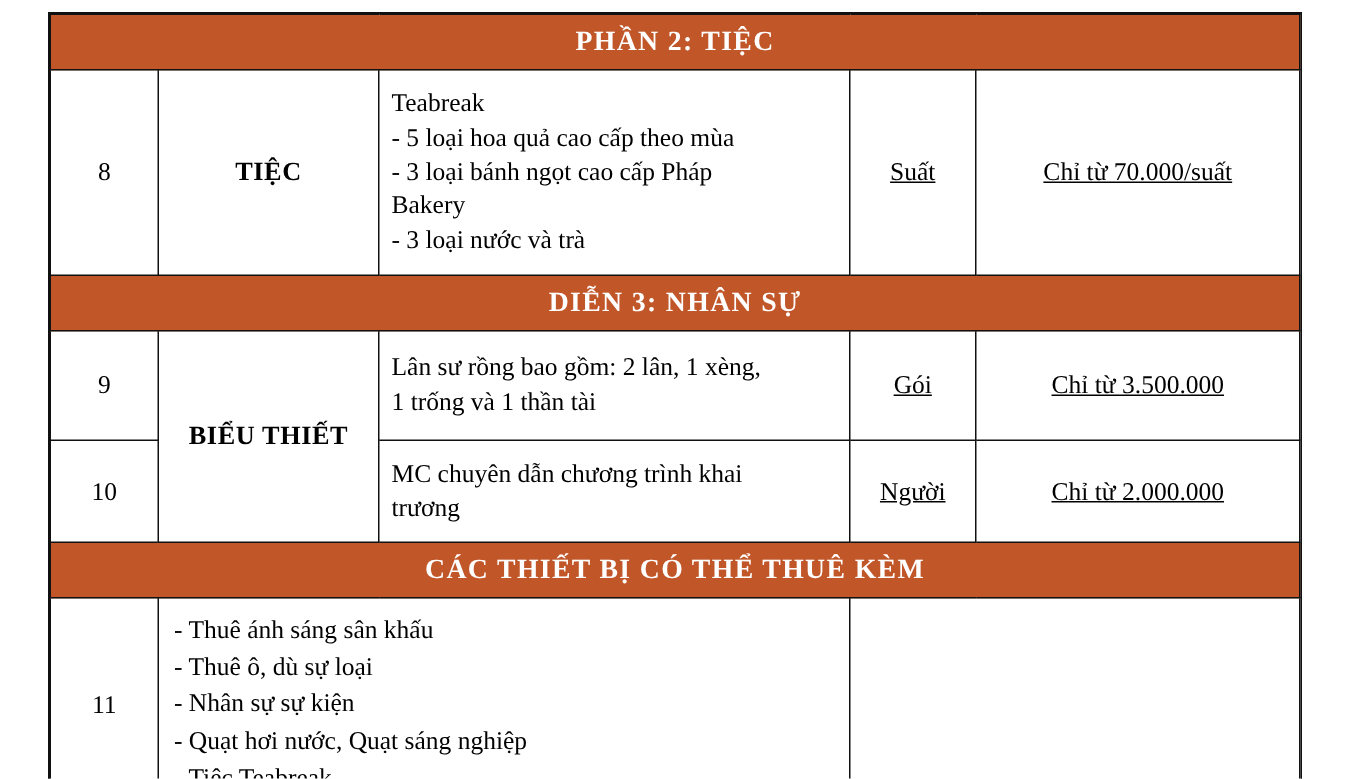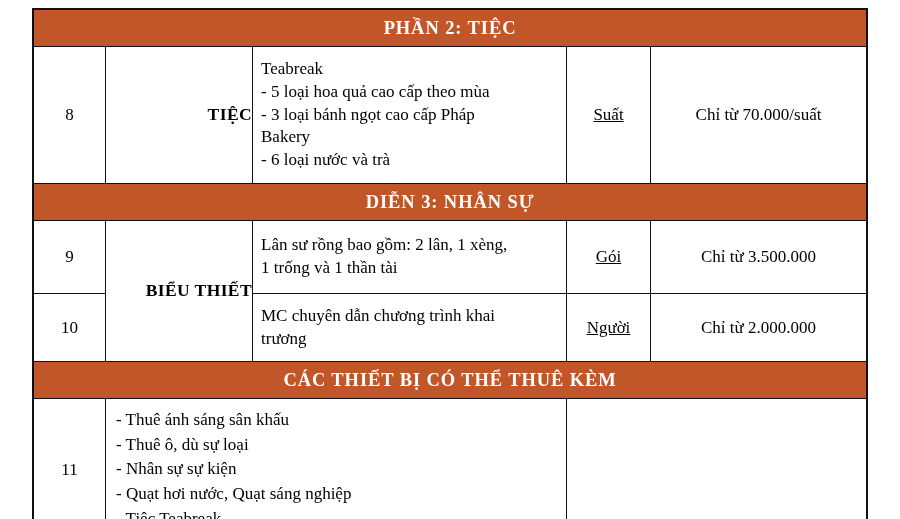--- a/index.html
+++ b/index.html
@@ -68,21 +68,21 @@
     line-height: 36px;
     white-space: nowrap;
   }
 
   .cell-num {
     text-align: center;
     font-size: 17px;
     line-height: 1.25;
   }
   .cell-name {
-    text-align: right;
+    text-align: center;
     font-weight: bold;
     font-size: 17.5px;
     letter-spacing: 0.4px;
     line-height: 1.25;
   }
   .cell-desc {
     text-align: left;
     font-size: 17px;
     line-height: 1.33;
     padding: 7px 6px 7px 8px !important;
@@ -90,20 +90,21 @@
   .cell-unit {
     text-align: center;
     font-size: 17px;
     line-height: 1.25;
     text-decoration: underline;
   }
   .cell-price {
     text-align: center;
     font-size: 17px;
     line-height: 1.25;
+    text-decoration: underline;
   }
   .desc-line { display: block; white-space: nowrap; }
 
   .list-cell {
     padding: 9px 6px 9px 10px !important;
     font-size: 17px;
     line-height: 1.45;
     text-align: left;
   }
   .list-cell .li { display: block; white-space: nowrap; }
@@ -136,21 +137,21 @@
         </tr>
 
         <tr class="h-row-8">
           <td class="cell-num">8</td>
           <td class="cell-name">TIỆC</td>
           <td class="cell-desc">
             <span class="desc-line">Teabreak</span>
             <span class="desc-line">- 5 loại hoa quả cao cấp theo mùa</span>
             <span class="desc-line">- 3 loại bánh ngọt cao cấp Pháp</span>
             <span class="desc-line">Bakery</span>
-            <span class="desc-line">- 6 loại nước và trà</span>
+            <span class="desc-line">- 3 loại nước và trà</span>
           </td>
           <td class="cell-unit">Suất</td>
           <td class="cell-price">Chỉ từ 70.000/suất</td>
         </tr>
 
         <tr class="section-row">
           <td colspan="5">
             <span class="section-title">DIỄN 3: NHÂN SỰ</span>
           </td>
         </tr>

